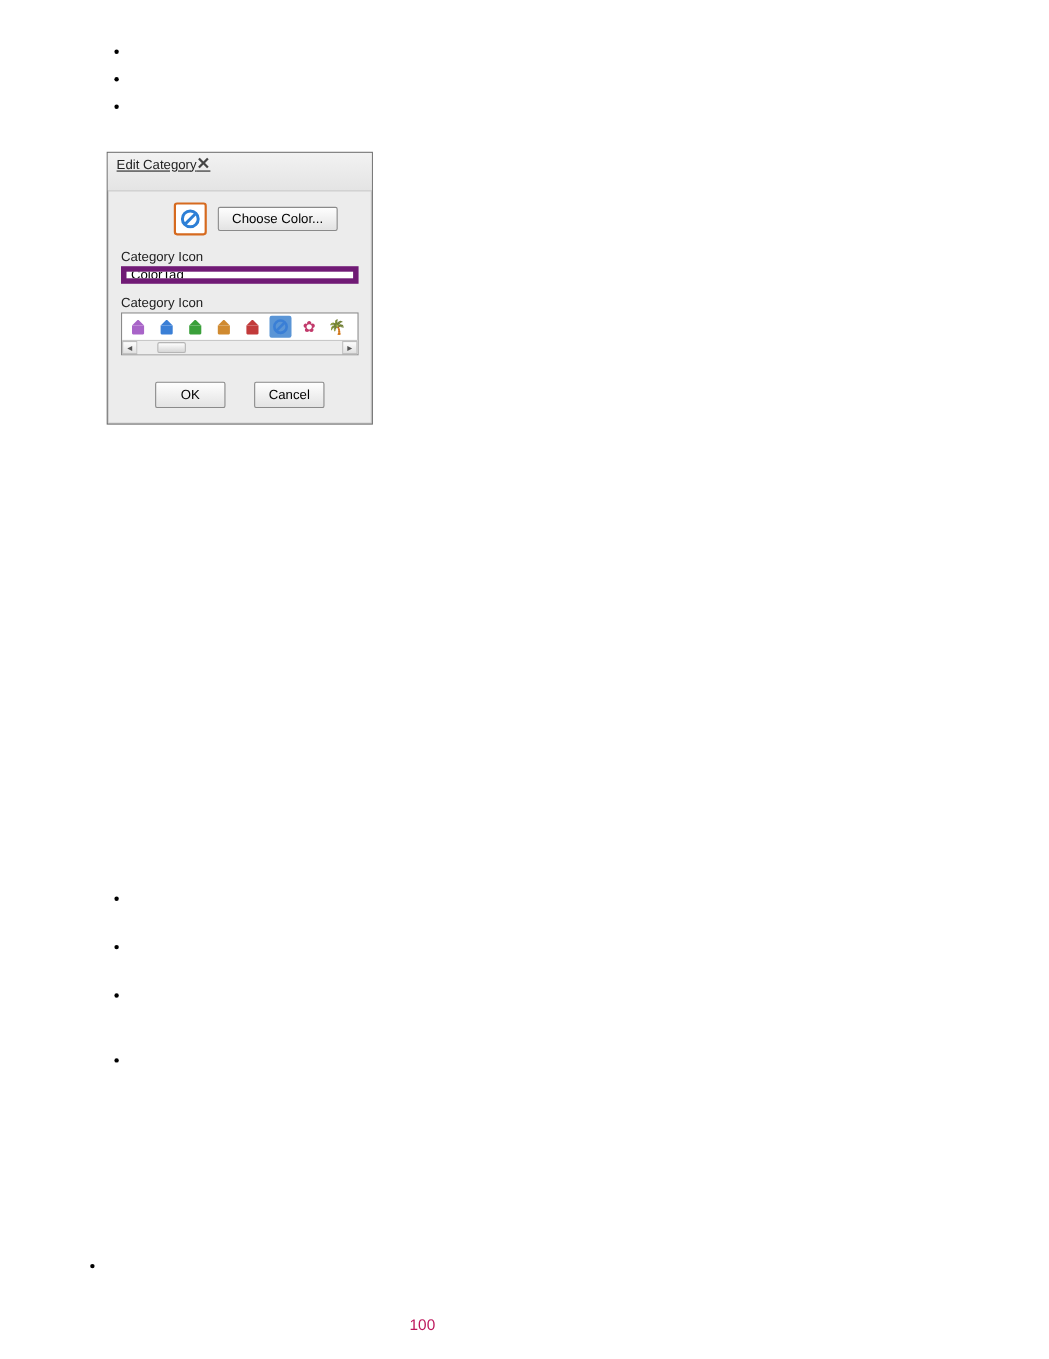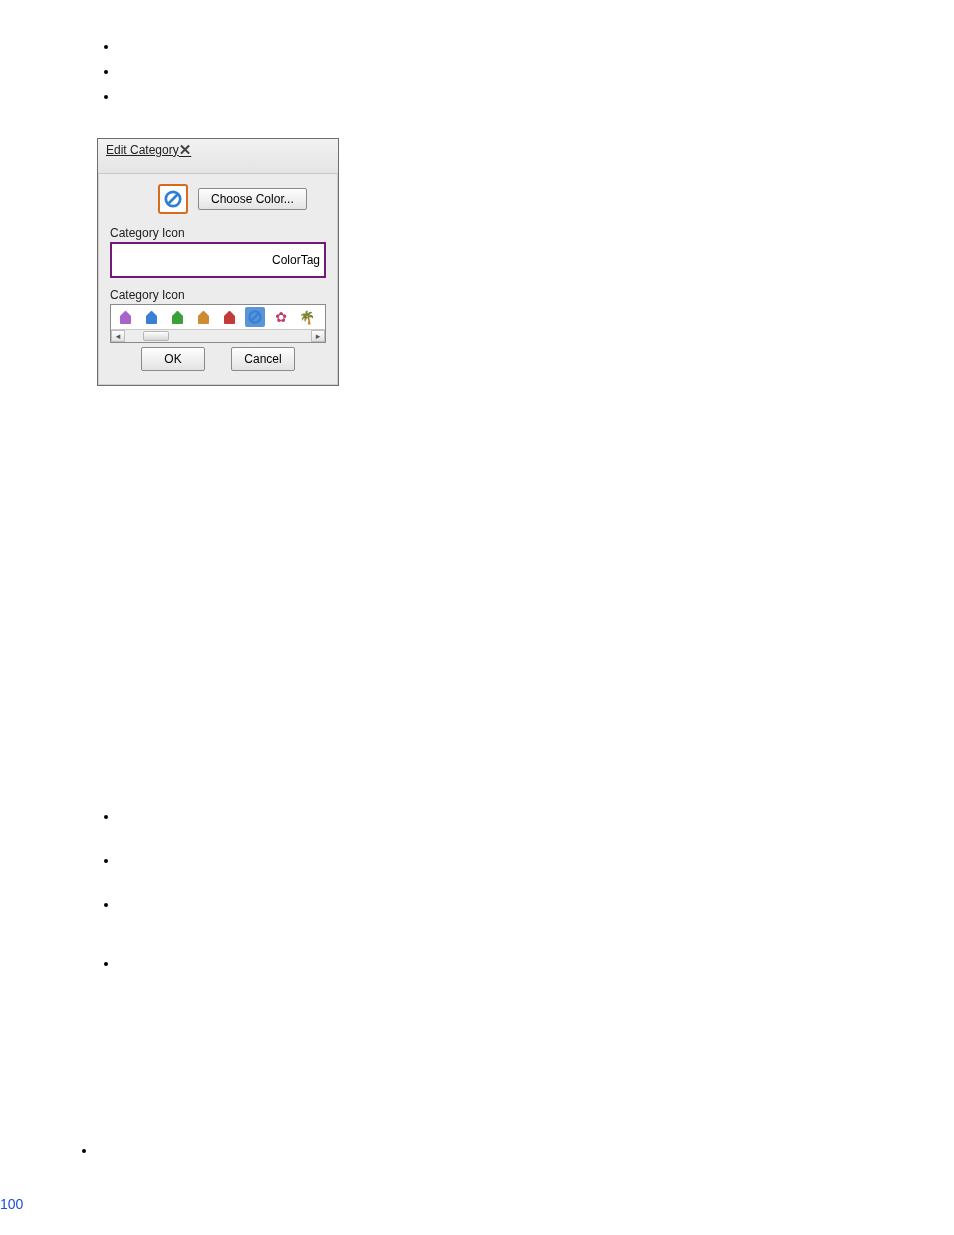--- a/index.html
+++ b/index.html
@@ -22,23 +22,23 @@
     width: 4px;
     height: 4px;
     background: #000;
     border-radius: 50%;
     margin-bottom: 21px;
   }
   .page-number {
     position: absolute;
     bottom: 23px;
     width: 768px;
-    text-align: left;
+    text-align: center;
     font-size: 14px;
-    color: #1d4ed8;
+    color: #be185d;
   }
 
   
   .dialog {
     position: absolute;
     left: 97px;
     top: 138px;
     width: 240px;
     background: #ececec;
     border: 1px solid #6e6e6e;
@@ -91,26 +91,25 @@
     font-size: 12px;
     cursor: pointer;
   }
   .field-label {
     margin-bottom: 2px;
     font-size: 12px;
   }
   .name-input {
     width: 100%;
     box-sizing: border-box;
-    border: 2px solid #701a75;
+    border: 5px solid #701a75;
     padding: 2px 4px;
     font-size: 12px;
-    height: 36px;
+    height: 16px;
     background: #fff;
-    text-align: right;
   }
   .icon-section {
     margin-top: 10px;
   }
   .icon-strip-wrap {
     border: 1px solid #8a8a8a;
     background: #fff;
     padding: 0;
     position: relative;
   }
@@ -195,21 +194,21 @@
     width: 24px;
     background: linear-gradient(#fefefe,#d6d6d6);
     border: 1px solid #b5b5b5;
     border-radius: 2px;
   }
 
   .button-row {
     display: flex;
     justify-content: center;
     gap: 26px;
-    margin-top: 4px;
+    margin-top: 24px;
   }
   .dlg-btn {
     min-width: 64px;
     padding: 4px 12px;
     background: linear-gradient(#fefefe, #e3e3e3);
     border: 1px solid #8a8a8a;
     border-radius: 2px;
     font-size: 12px;
     cursor: pointer;
   }

